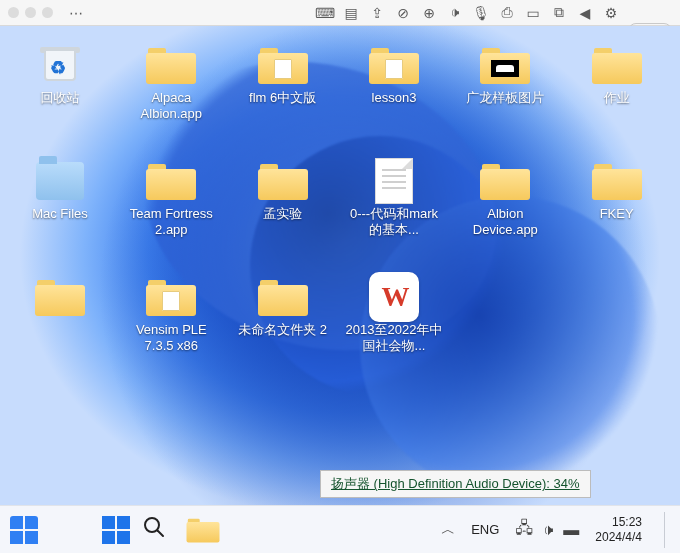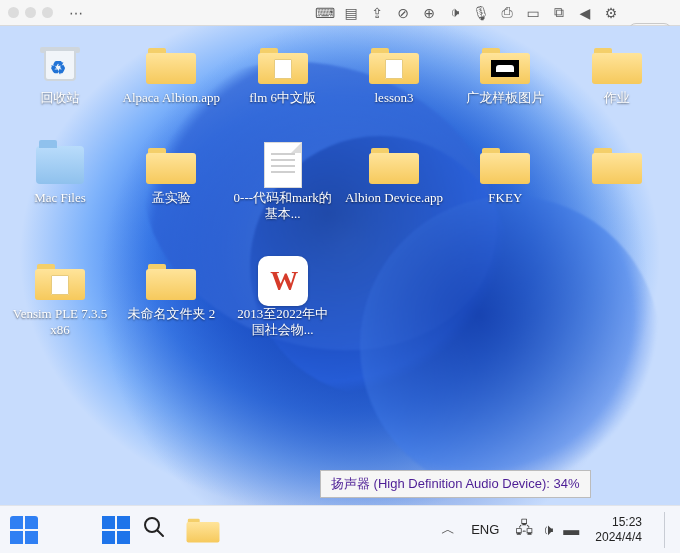--- a/index.html
+++ b/index.html
@@ -66,21 +66,20 @@
   }
   .dicon .label {
     margin-top: 4px;
     text-align: center;
     font-size: 13px;
     line-height: 16px;
     color: #fff;
     text-shadow: 0 1px 2px rgba(0,0,0,.6);
     max-width: 100px;
     word-break: break-word;
-    font-family: Liberation Serif, serif;
   }
 
   
   .folder {
     width: 50px; height: 38px; position: relative;
   }
   .folder::before {
     content:""; position:absolute; left:2px; top:2px; width:18px; height:9px;
     background:#f4cf6a; border-radius:2px 2px 0 0;
   }
@@ -127,22 +126,23 @@
   .wps span{font-family:Georgia,serif;font-weight:700;font-size:28px;color:#d63b2a;letter-spacing:-3px;}
 
   
   .tooltip {
     position:absolute; z-index:5;
     left:320px; top:444px;
     background:#f6f6f6;
     border:1px solid #bcbcbc;
     padding:4px 10px;
     font-size:13px;
-    color:#4c1d95;
+    color:#14532d;
     white-space:nowrap;
+    text-decoration:underline;
   }
 
   
   .taskbar {
     height:48px;background:#f4f6fb;border-top:1px solid #e1e4ea;
     display:flex;align-items:center;gap:12px;padding:0 10px;
   }
   .tb-left{display:flex;align-items:center;gap:18px;}
   .widgets{width:28px;height:28px;display:grid;grid-template-columns:1fr 1fr;grid-template-rows:1fr 1fr;gap:2px;}
   .widgets span:nth-child(1){background:#2f7ff3;border-top-left-radius:3px;}
@@ -243,20 +243,26 @@
           <div class="mac-folder">
             <span class="apple"></span>
           </div>
         </div>
         <div class="label">Mac Files</div>
       </div>
       <div class="dicon">
         <div class="pic">
           <div class="folder"></div>
         </div>
+        <div class="label">Team Fortress 2.app</div>
+      </div>
+      <div class="dicon">
+        <div class="pic">
+          <div class="folder"></div>
+        </div>
         <div class="label">孟实验</div>
       </div>
       <div class="dicon">
         <div class="pic">
           <div class="docfile">
             <div class="lines">
               <span></span>
               <span></span>
               <span></span>
               <span></span>

